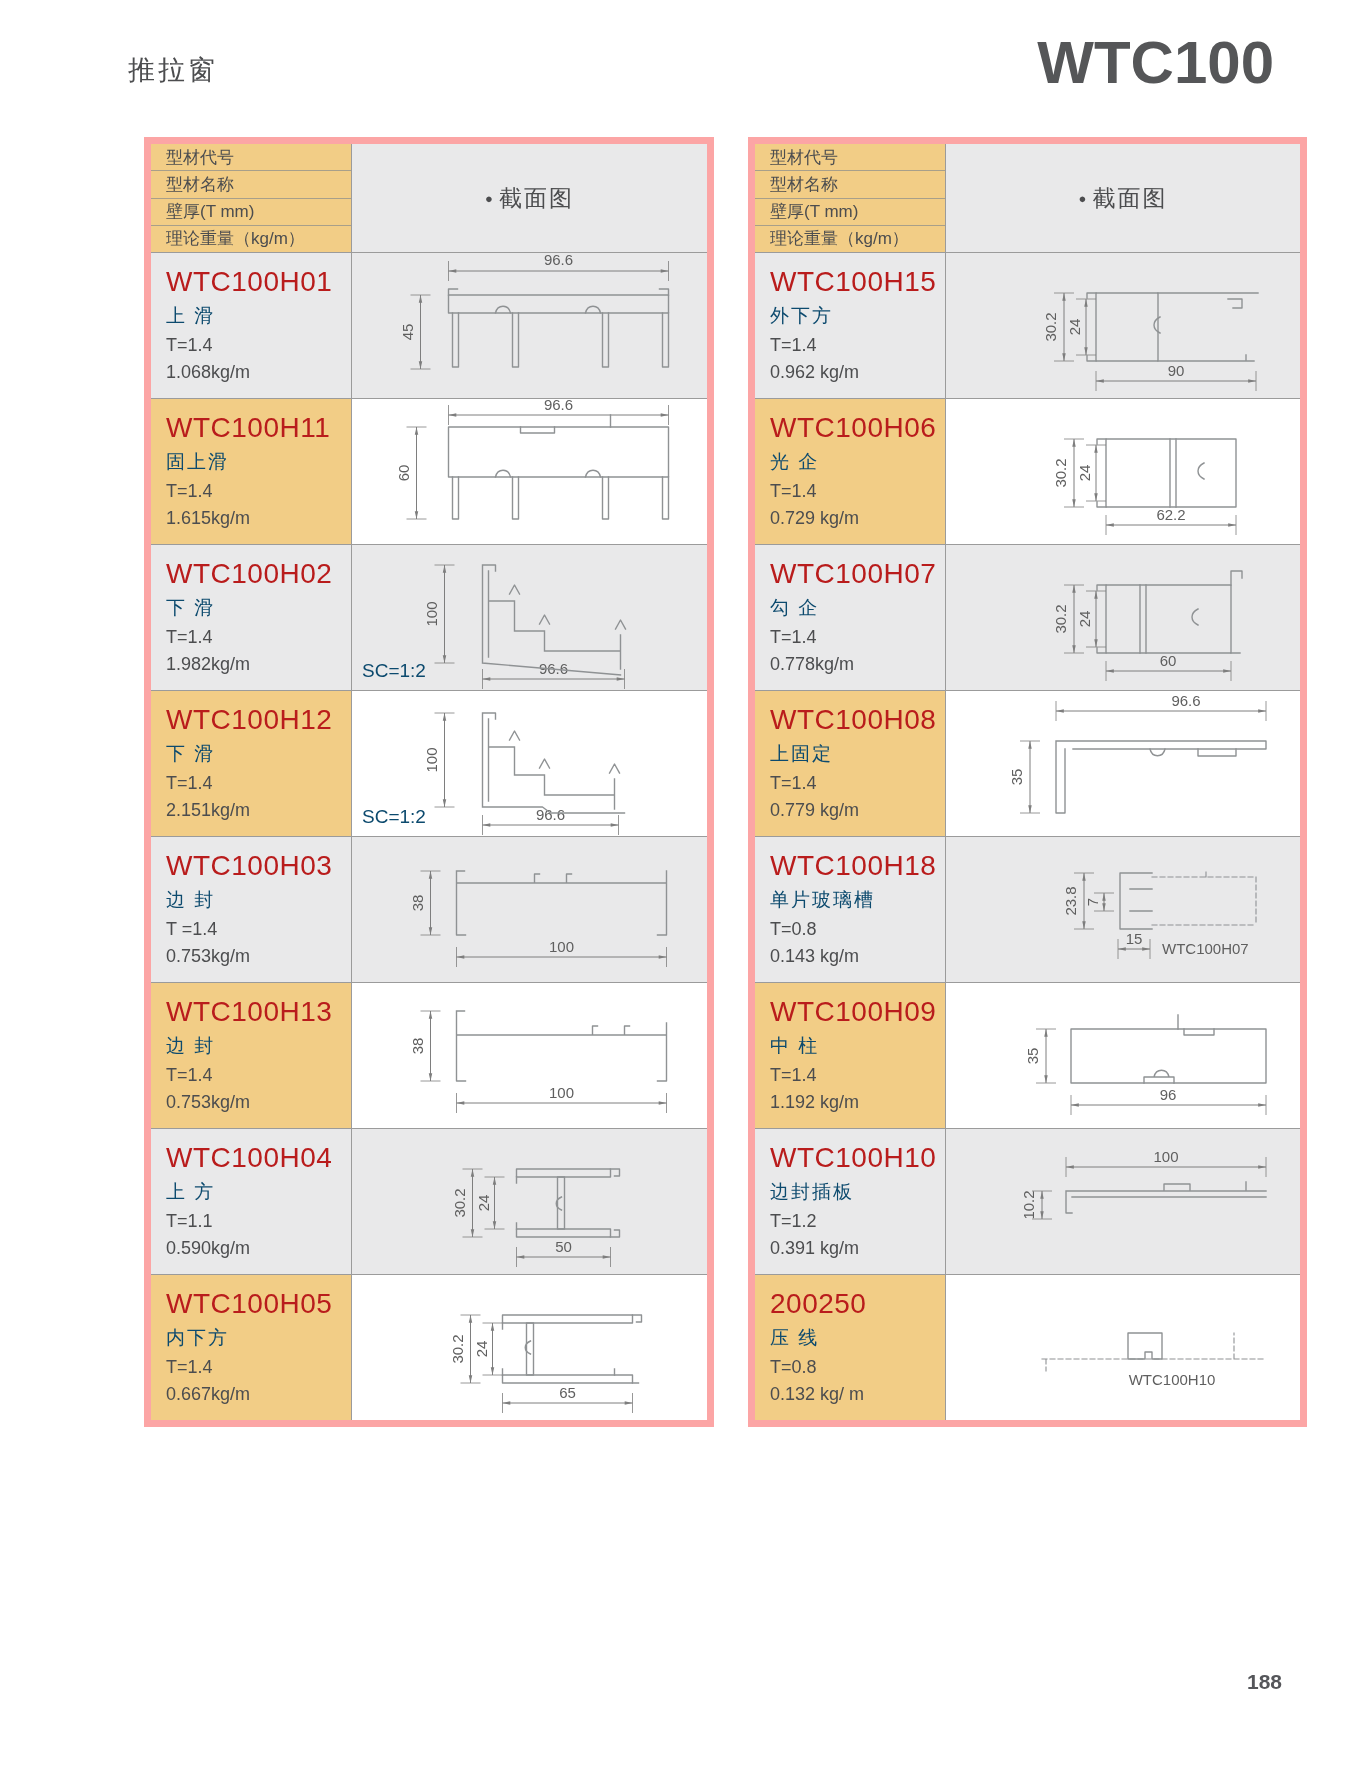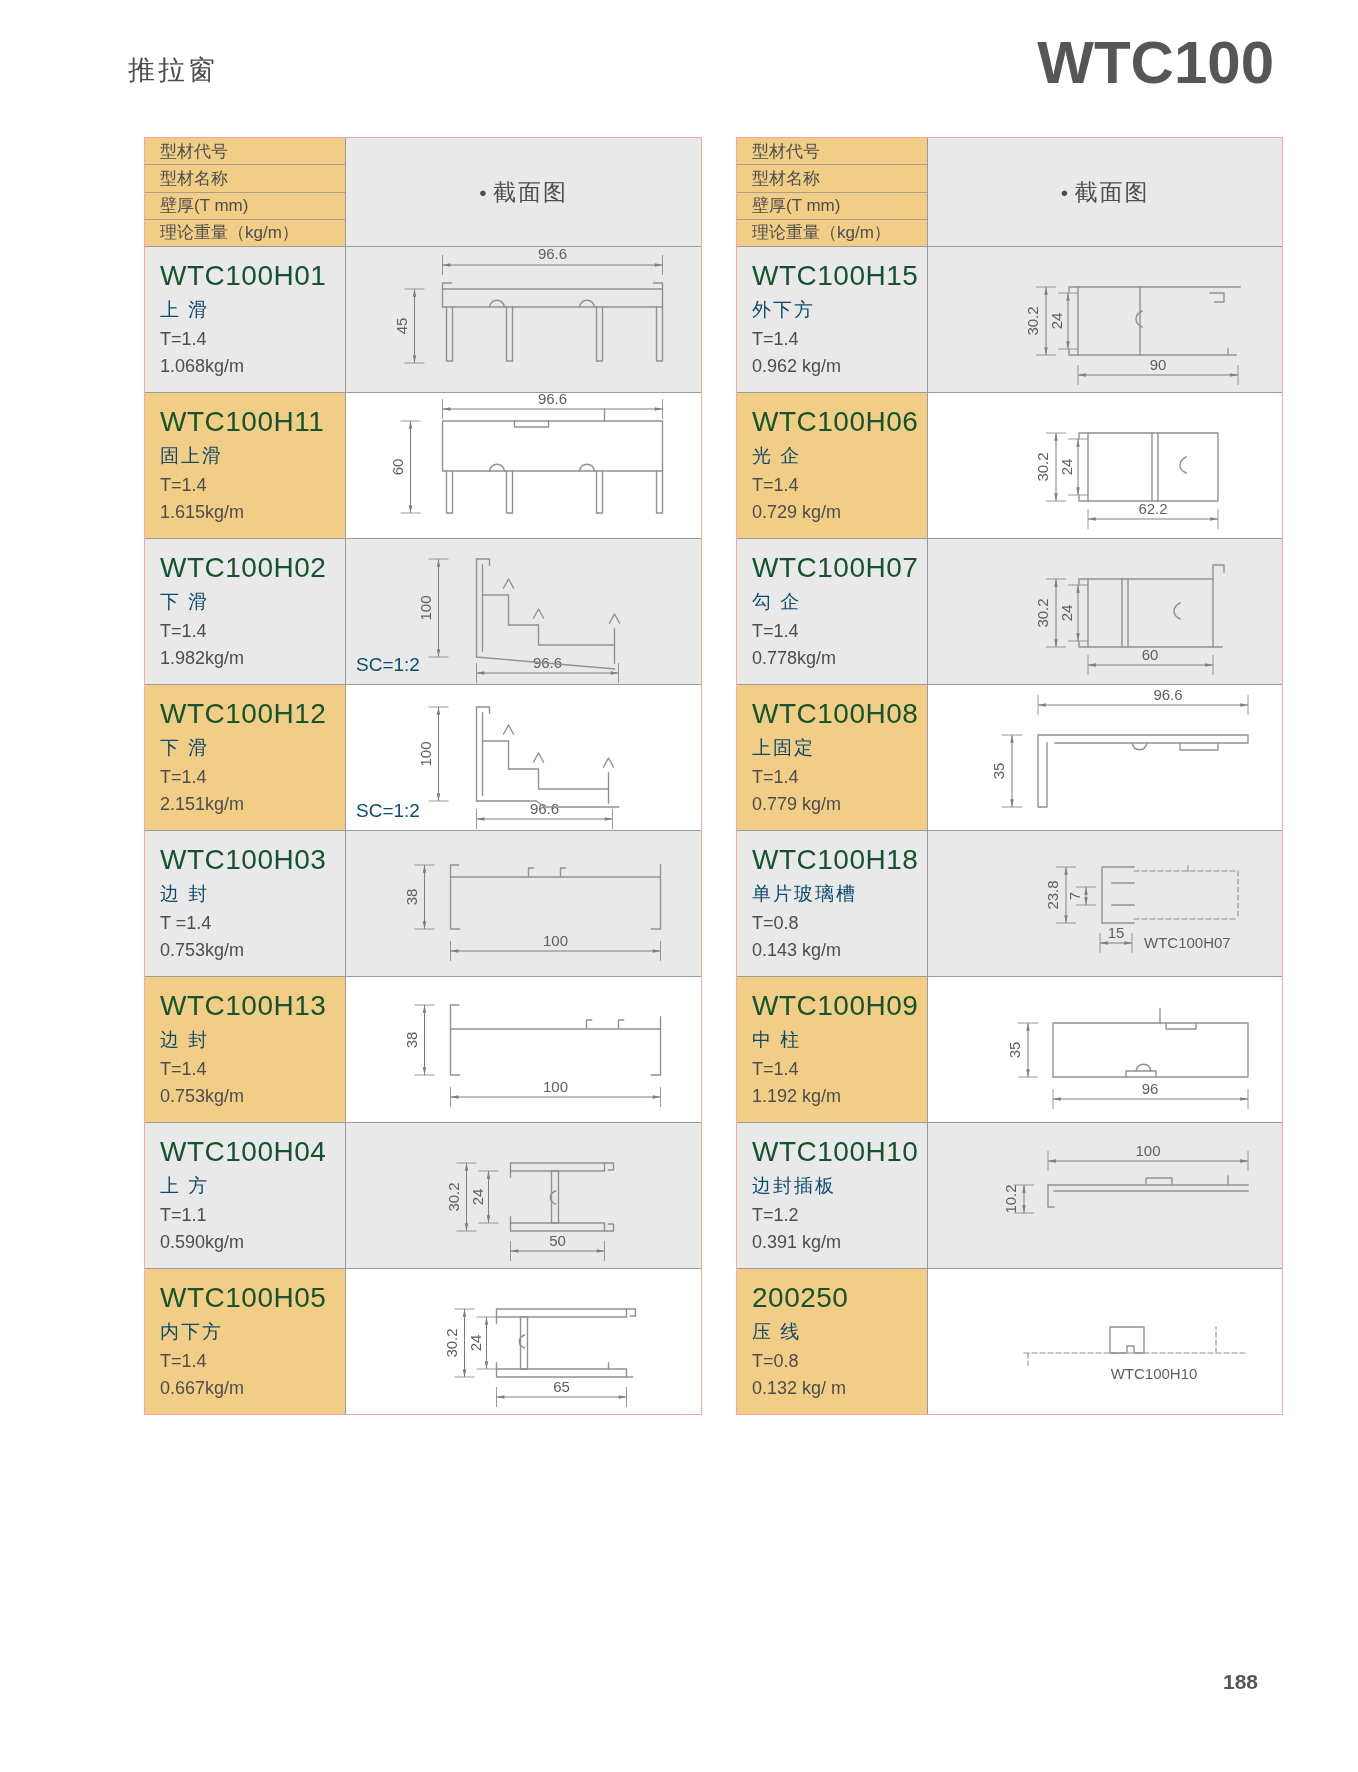--- a/index.html
+++ b/index.html
@@ -3,50 +3,50 @@
 <meta charset="utf-8">
 <style>
   html,body{margin:0;padding:0;}
   body{
     width:1358px;height:1772px;background:#ffffff;position:relative;
     font-family:"Liberation Sans","DejaVu Sans",sans-serif;color:#58595b;
   }
   .cat-title{position:absolute;left:128px;top:52px;font-size:27px;letter-spacing:3px;color:#4c4d4f;font-weight:500;}
   .series-title{position:absolute;right:84px;top:28px;font-size:60px;font-weight:700;color:#555658;letter-spacing:0px;}
   .tables{position:absolute;left:144px;top:137px;display:flex;gap:34px;}
-  .ptable{border:1px solid #fca5a5;background:#fff;}
+  .ptable{border:7px solid #fca5a5;background:#fff;}
   .t-left{width:556px;}
   .t-right{width:545px;}
   .headrow{display:flex;height:108px;}
   .hlabels{background:#f2cd86;display:flex;flex-direction:column;border-right:1px solid #9b9b9b;box-sizing:border-box;}
   .t-left .hlabels,.t-left .lcell{width:201px;}
   .t-right .hlabels,.t-right .lcell{width:191px;}
   .hlabel{flex:1;display:flex;align-items:center;padding-left:15px;font-size:17px;color:#4c4d4f;}
   .hlabel:not(:last-child){border-bottom:1px solid #a89f8a;}
   .hsection{flex:1;background:#e9e9ea;display:flex;align-items:center;justify-content:center;font-size:23px;color:#4c4d4f;font-weight:500;letter-spacing:2px;}
   .hsection .bullet{font-size:13px;margin-right:6px;letter-spacing:0;}
   .row{display:flex;height:145px;border-top:1px solid #9b9b9b;}
   .lcell{box-sizing:border-box;border-right:1px solid #9b9b9b;padding:13px 8px 12px 15px;display:flex;flex-direction:column;}
   .bg-gray{background:#e9e9ea;}
   .bg-yellow{background:#f2cd86;}
   .bg-white{background:#ffffff;}
-  .code{font-size:28px;color:#14532d;letter-spacing:0.5px;}
+  .code{font-size:28px;color:#b91c1c;letter-spacing:0.5px;}
   .pname{font-size:19px;margin-top:5px;color:#0c4a6e;letter-spacing:2px;}
   .spec{margin-top:auto;font-size:18px;line-height:1.5;color:#4c4d4f;}
   .dcell{flex:1;position:relative;}
   svg.diag{position:absolute;left:0;top:0;width:100%;height:100%;}
   .pl{fill:none;stroke:#8f9294;stroke-width:1.4;stroke-linejoin:round;stroke-linecap:square;}
   .dash{stroke-dasharray:5 3;stroke-width:1.1;}
   line.dim{stroke:#7e7e7e;stroke-width:1;}
   line.ext{stroke:#7e7e7e;stroke-width:0.8;}
   .ah{fill:#7e7e7e;}
   text.dt{fill:#5f5f5f;font-size:15px;font-family:"Liberation Sans","DejaVu Sans",sans-serif;}
   text.ref{fill:#5f5f5f;font-size:15px;font-family:"Liberation Sans","DejaVu Sans",sans-serif;}
   .scnote{position:absolute;left:10px;bottom:8px;font-size:19px;color:#0c4a6e;}
-  .pagenum{position:absolute;right:100px;top:1670px;font-size:21px;font-weight:700;color:#55565a;}
+  .pagenum{position:absolute;right:76px;top:1670px;font-size:21px;font-weight:700;color:#55565a;}
 </style>
 </head>
 <body>
 
 <div class="cat-title">推拉窗</div>
 <div class="series-title">WTC100</div>
 
 <div class="tables">
 
   <div class="ptable t-left">

